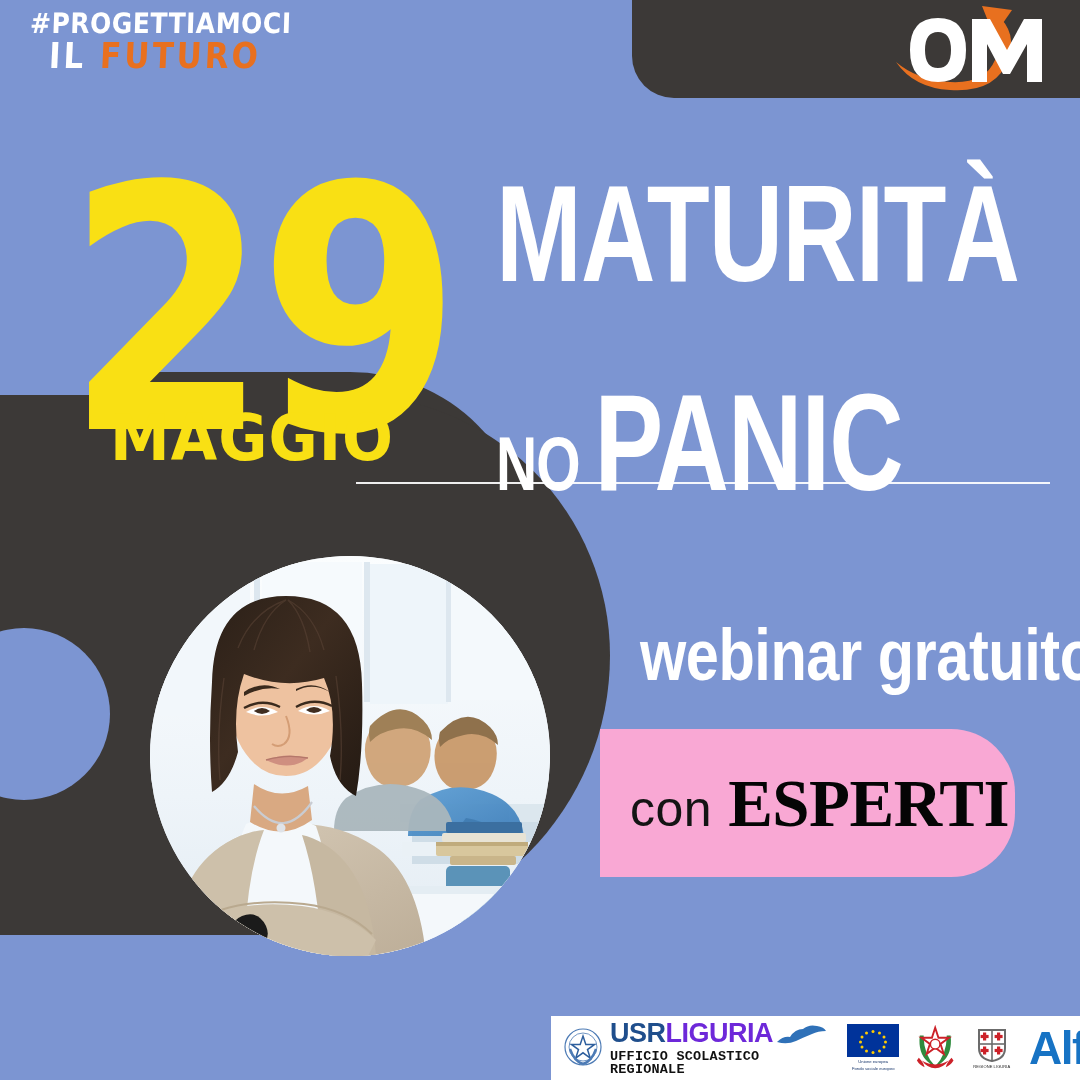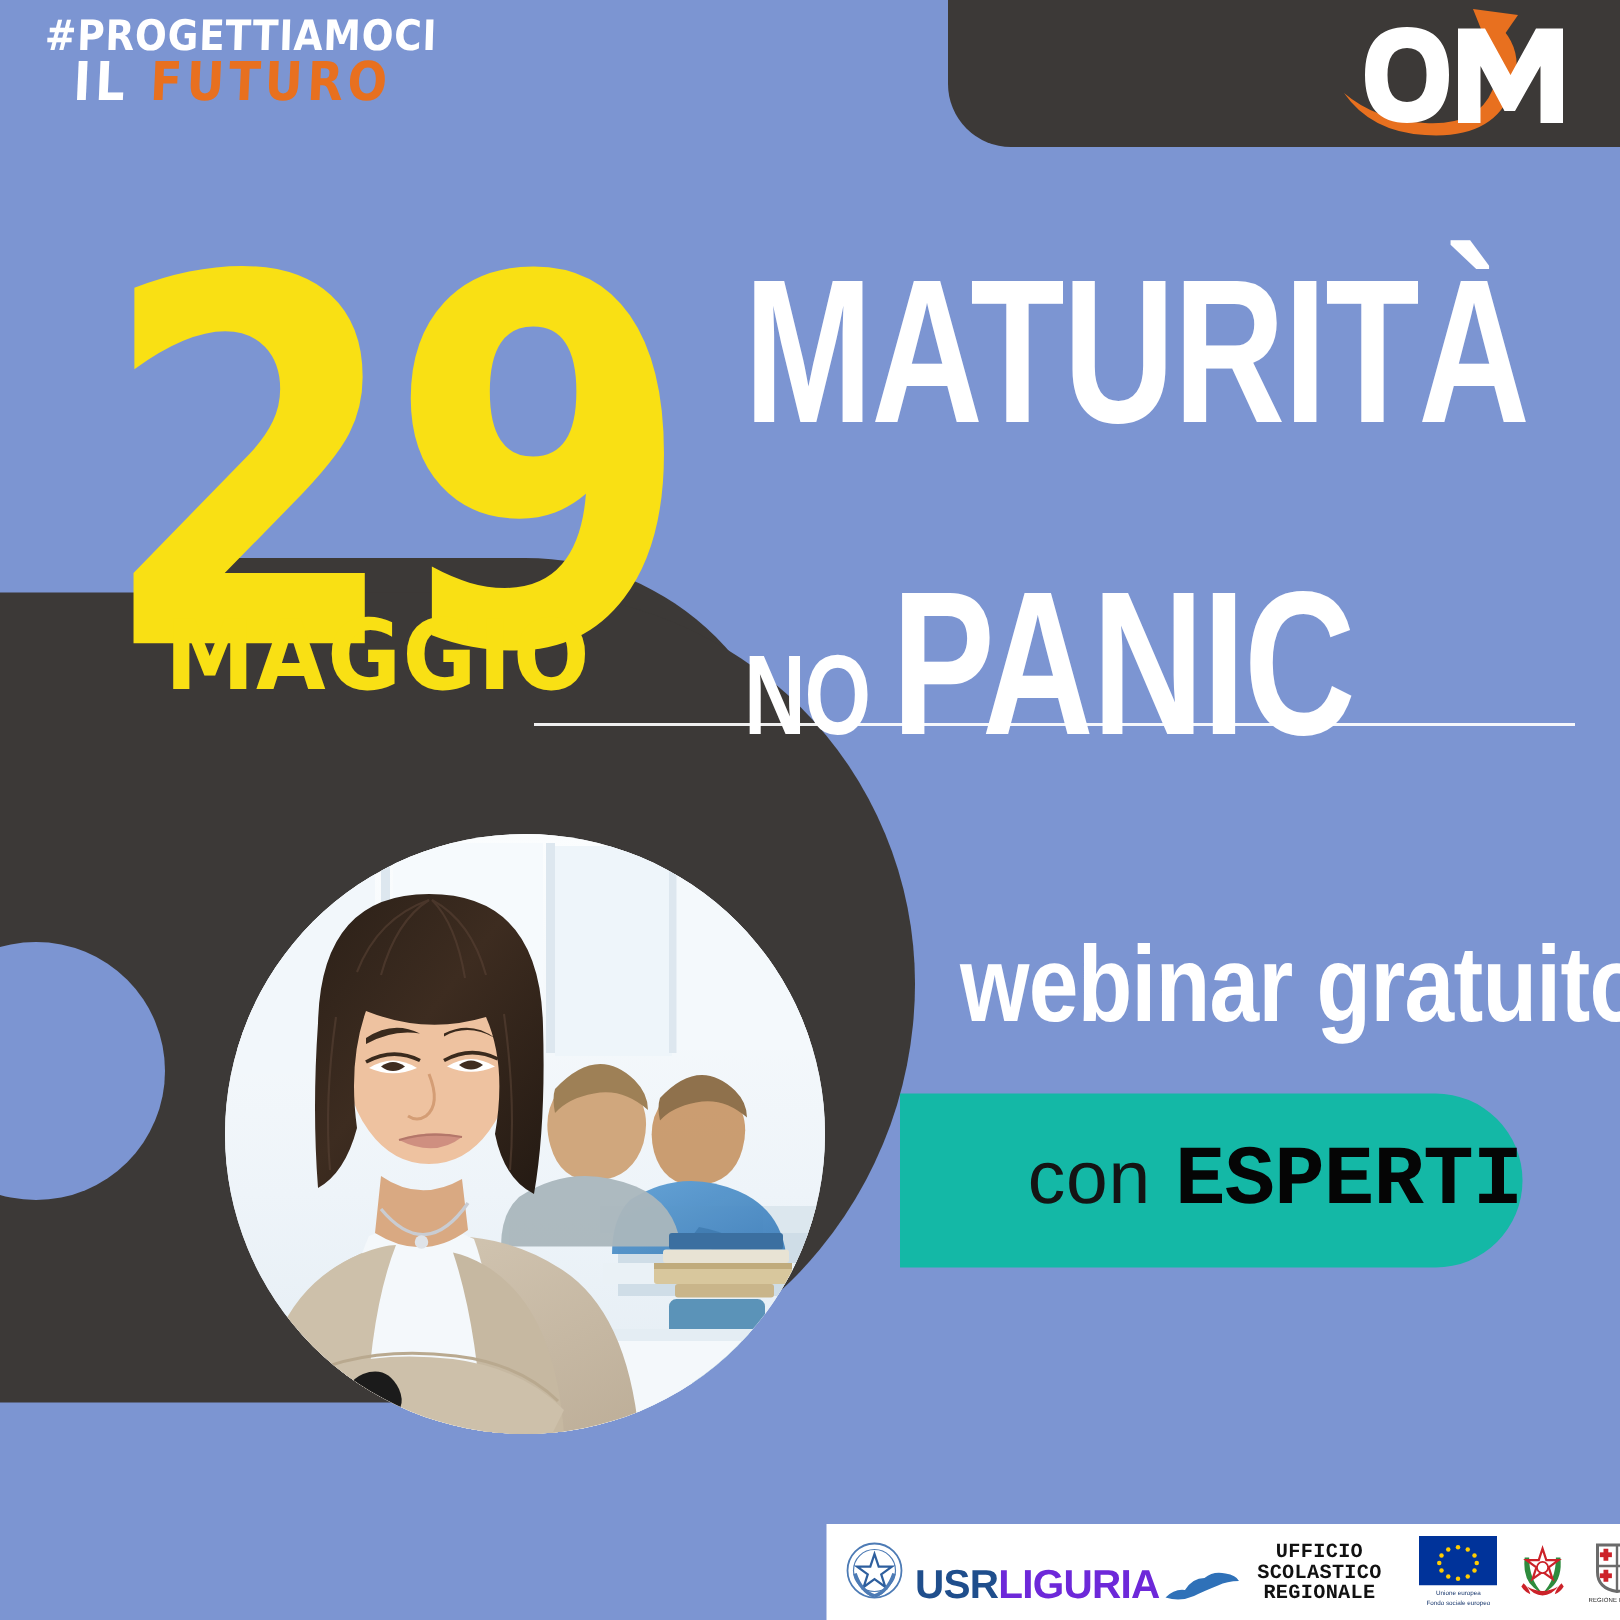--- a/index.html
+++ b/index.html
@@ -147,55 +147,55 @@
     letter-spacing:-0.5px;line-height:1;
     transform:scaleX(0.93) scaleY(1.12);
     transform-origin:left top;
     white-space:nowrap;
     z-index:20;
   }
 
   
   .esperti-box{
     position:absolute;left:600px;top:729px;
-    width:415px;height:116px;
-    background:#14b8a6;
+    width:415px;height:148px;
+    background:#f9a8d4;
     border-radius:0 64px 64px 0;
-    display:flex;align-items:center;justify-content:flex-end;
+    display:flex;align-items:center;justify-content:flex-start;
     z-index:20;
   }
   .esperti-inner{
     display:flex;align-items:baseline;white-space:nowrap;
     padding-left:30px;
   }
   .esperti-con{
     font-family:"Liberation Sans","DejaVu Sans",sans-serif;
     font-size:50px;font-weight:300;color:#141414;
     letter-spacing:0.5px;margin-right:16px;
   }
   .esperti-strong{
-    font-family:Liberation Mono, monospace;
-    font-size:56px;font-weight:700;color:#050505;
+    font-family:Liberation Serif, serif;
+    font-size:67px;font-weight:700;color:#050505;
     letter-spacing:-0.5px;
   }
 
   
   .footer-band{
     position:absolute;left:551px;top:1016px;
     width:529px;height:64px;
     background:#ffffff;
     display:flex;align-items:center;
     z-index:40;
   }
   .footer-inner{
     display:flex;align-items:center;gap:14px;padding-left:12px;
   }
   .usr-group{display:flex;align-items:center;gap:7px;}
   .usr-emblem{width:40px;height:42px;flex:none;}
-  .usr-text{display:flex;flex-direction:row;line-height:1;text-align:center;}
+  .usr-text{display:flex;flex-direction:column;line-height:1;}
   .usr-line1{
     display:flex;align-items:flex-end;
     font-size:27px;font-weight:700;letter-spacing:-0.5px;
     font-family:"Liberation Sans",sans-serif;
   }
   .usr-blue{color:#1f4e8c;}
   .usr-black{color:#6d28d9;}
   .liguria-shape{width:52px;height:22px;margin-left:2px;margin-bottom:1px;}
   .usr-line2{
     font-size:13.5px;font-weight:600;color:#111111;letter-spacing:0.2px;

